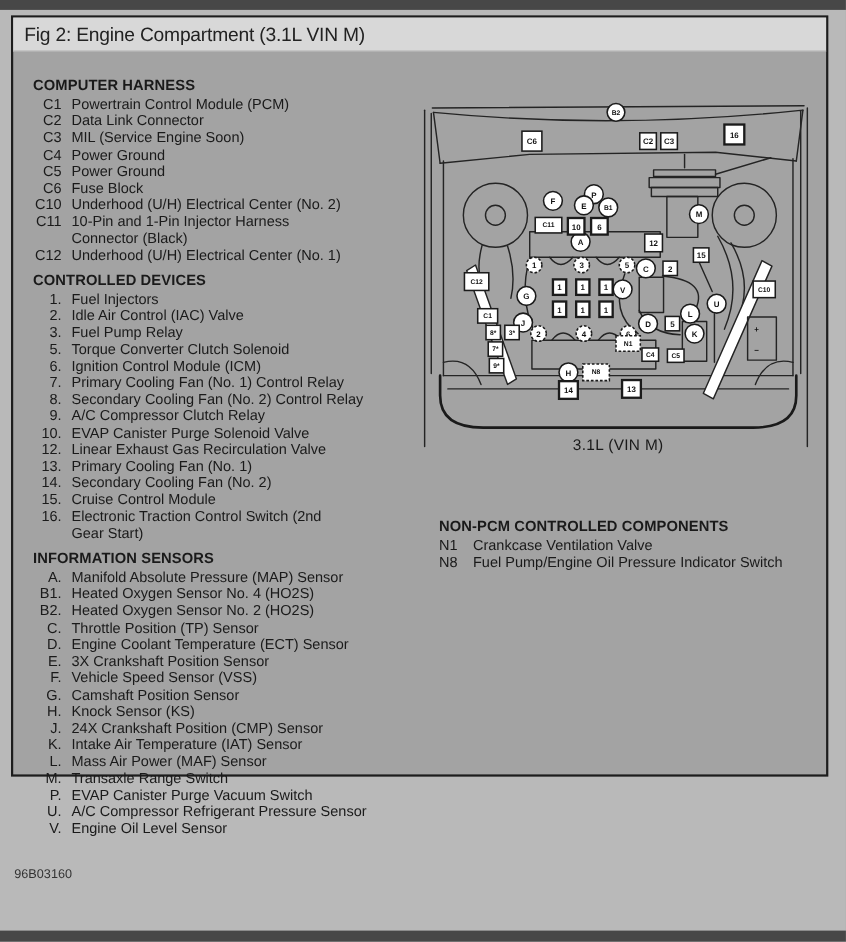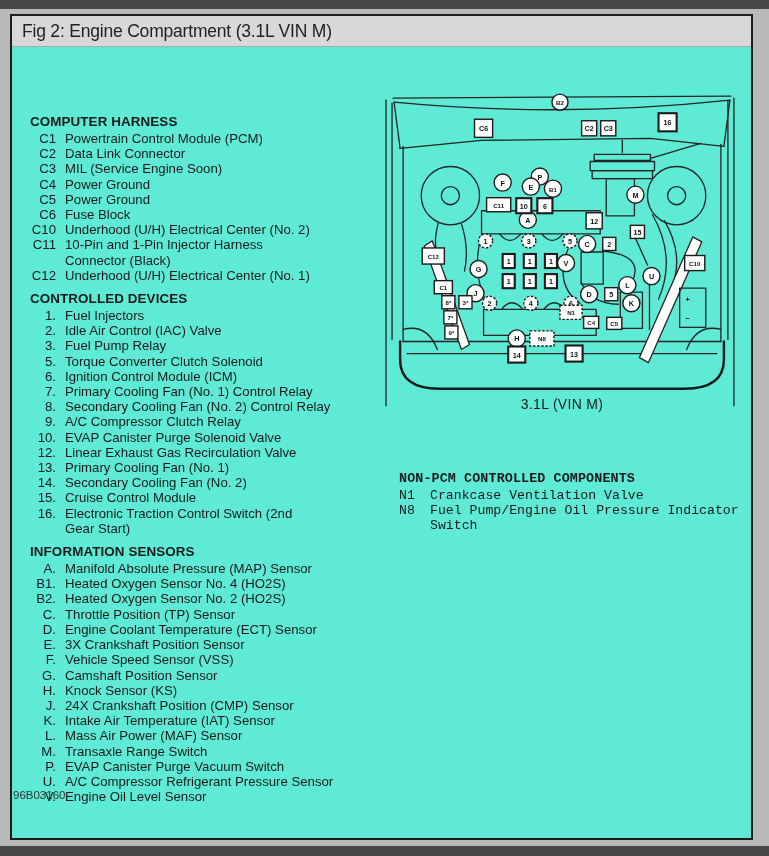--- a/index.html
+++ b/index.html
@@ -5,41 +5,41 @@
   html,body{margin:0;padding:0;}
   body{
     width:769px;height:856px;position:relative;overflow:hidden;
     background:#b9b9b9;
     font-family:"Liberation Sans","DejaVu Sans",sans-serif;
     color:#1a1a1a;
   }
   .top-bar{position:absolute;top:0;left:0;width:769px;height:9px;background:#474747;}
   .bottom-bar{position:absolute;bottom:0;left:0;width:769px;height:10px;background:#474747;}
   .panel{
-    position:absolute;left:10px;top:14px;width:743px;height:826px;
-    background:#5eead4;border:2px solid #1d1d1d;box-sizing:border-box;
+    position:absolute;left:10px;top:14px;width:743px;height:692px;
+    background:#a3a3a3;border:2px solid #1d1d1d;box-sizing:border-box;
   }
   .title-bar{
     position:absolute;left:0;top:0;right:0;height:31px;
     background:#d8d8d8;border-bottom:1px solid #a9a9a9;
     display:flex;align-items:center;padding-left:10px;box-sizing:border-box;
   }
   .title-bar .t{font-size:17.5px;letter-spacing:-0.2px;color:#222;}
-  .left-col{position:absolute;left:18px;top:54px;width:354px;margin-top:44px;}
+  .left-col{position:absolute;left:18px;top:54px;width:354px;}
   .sec-heading{font-weight:bold;font-size:13.4px;margin:8px 0 2px 0;letter-spacing:0.1px;}
   .sec-heading:first-child{margin-top:0;}
   .legend-row{display:flex;font-size:13.2px;line-height:15.2px;}
   .code{flex:none;width:26px;text-align:right;}
   .desc{margin-left:9px;white-space:pre-line;}
   .diagram-wrap{position:absolute;left:369px;top:72px;width:362px;height:334px;}
   .diagram-caption{
     position:absolute;left:369px;top:380px;width:362px;text-align:center;
     font-weight:normal;font-size:14px;letter-spacing:0.3px;
   }
-  .nonpcm{position:absolute;left:387px;top:455px;width:350px;font-family:Liberation Mono, monospace;}
+  .nonpcm{position:absolute;left:387px;top:455px;width:350px;}
   .nonpcm .legend-row .code{width:22px;text-align:left;}
   .doc-number{position:absolute;left:1px;top:773px;font-size:11.5px;color:#333;}
   
   svg .lw{fill:none;stroke:#242424;stroke-width:1.3;stroke-linecap:round;stroke-linejoin:round;}
   svg .lw-thick{fill:none;stroke:#1a1a1a;stroke-width:2.4;stroke-linecap:round;stroke-linejoin:round;}
   svg .lw-fill{fill:#ffffff;stroke:#242424;stroke-width:1.3;stroke-linejoin:round;}
   svg .co{fill:#ffffff;stroke:#1b1b1b;stroke-width:1.4;}
   svg .co.thick{stroke-width:2.1;}
   svg .co.dash{stroke-dasharray:2.4 1.7;}
   svg .co-t{font-family:"Liberation Sans","DejaVu Sans",sans-serif;font-weight:bold;font-size:7.2px;

